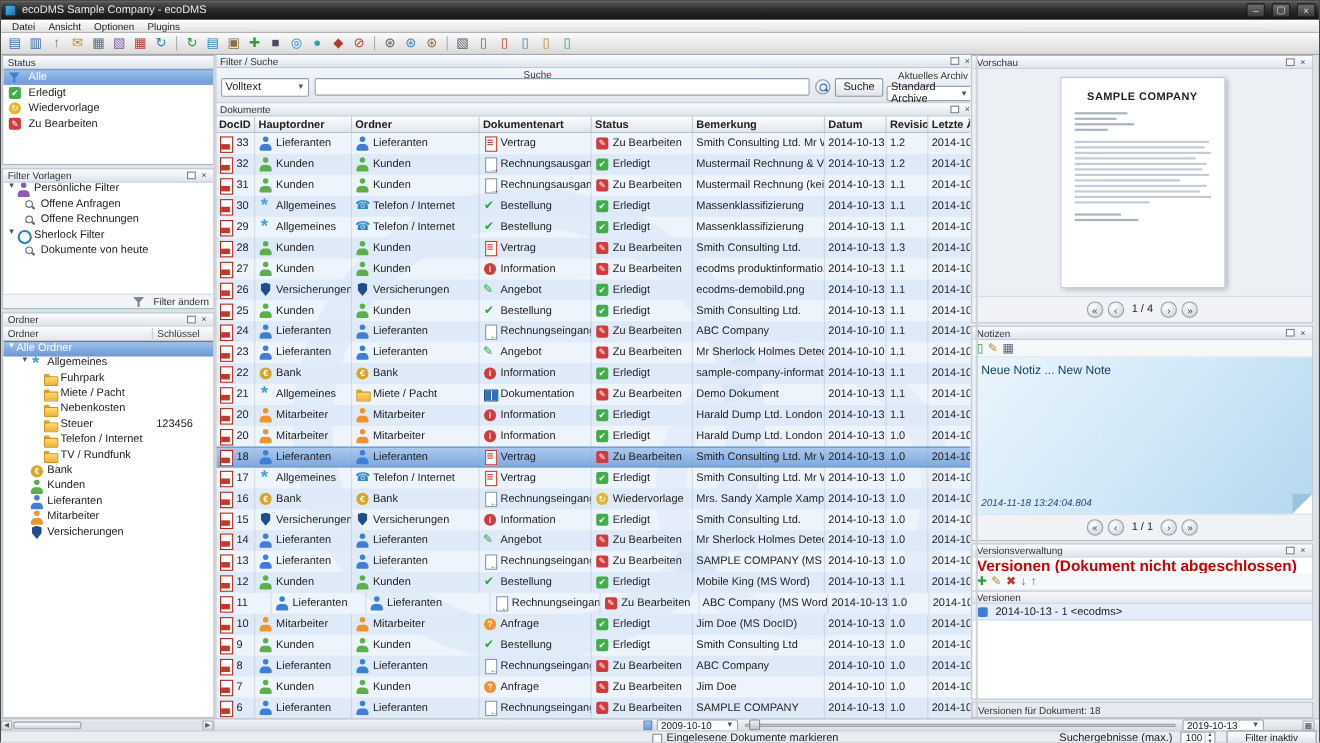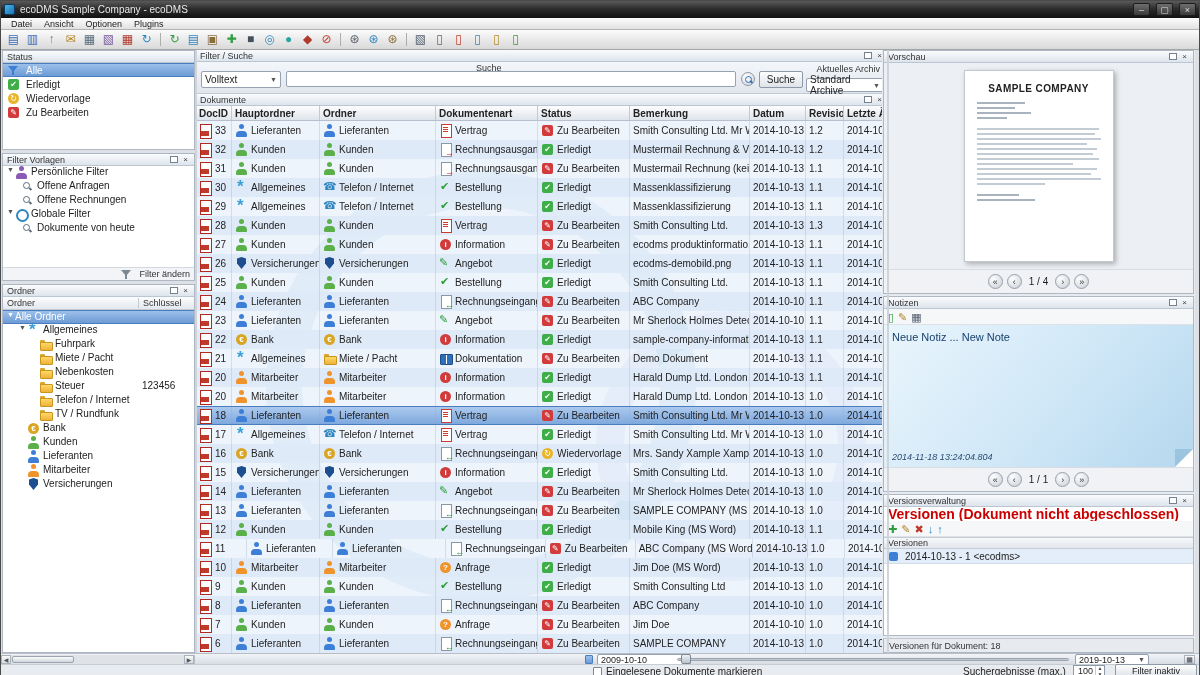--- a/index.html
+++ b/index.html
@@ -231,21 +231,21 @@
             <i class="ic ic-search-small"></i>
             <span class="lbl">Offene Anfragen</span>
           </div>
           <div class="ftr" style="padding-left: 18px;">
             <i class="ic ic-search-small"></i>
             <span class="lbl">Offene Rechnungen</span>
           </div>
           <div class="ftr" style="padding-left: 3px;">
             <span class="exp">▼</span>
             <i class="ic ic-globe"></i>
-            <span class="lbl">Globale Filter</span>
+            <span class="lbl">Sherlock Filter</span>
           </div>
           <div class="ftr" style="padding-left: 18px;">
             <i class="ic ic-search-small"></i>
             <span class="lbl">Dokumente von heute</span>
           </div>
         </div>
       <div class="ffoot">
         <i class="ic ic-filter-gray"></i>
         <span>Filter ändern</span>
       </div>
@@ -1184,21 +1184,21 @@
           </div>
           <div class="tcell" style="width: 102px;">
             <i class="ic ic-question"></i>
             <span class="lbl">Anfrage</span>
           </div>
           <div class="tcell" style="width: 92px;">
             <i class="ic ic-status-done"></i>
             <span class="lbl">Erledigt</span>
           </div>
           <div class="tcell" style="width: 120px;">
-            <span class="lbl">Jim Doe (MS Word)</span>
+            <span class="lbl">Jim Doe (MS DocID)</span>
           </div>
           <div class="tcell" style="width: 56px;">
             <span class="lbl">2014-10-13</span>
           </div>
           <div class="tcell" style="width: 38px;">
             <span class="lbl">1.0</span>
           </div>
           <div class="tcell" style="width: 44px;">
             <span class="lbl">2014-10-1</span>
           </div>
@@ -1446,21 +1446,21 @@
   <div class="splitv" style="left:886px"></div>
 
   <div class="bar1">
     <div class="hscroll">
       <span class="harr">◀</span>
       <span class="hthumb"></span>
       <span style="flex:1"></span>
       <span class="harr">▶</span>
     </div>
     <span class="minihandle"></span>
-    <div class="dropdown" style="left:596px;top:0;width:94px;height:11px;font-size:9px">
+    <div class="dropdown" style="left:596px;top:0;width:74px;height:11px;font-size:9px">
       <span>2009-10-10</span>
       <span class="dd-arrow">▼</span>
     </div>
     <div class="groove"></div>
     <span class="ghandle"></span>
     <div class="dropdown" style="left:1074px;top:0;width:74px;height:11px;font-size:9px">
       <span>2019-10-13</span>
       <span class="dd-arrow">▼</span>
     </div>
     <span class="layoutbtn">▦</span>

